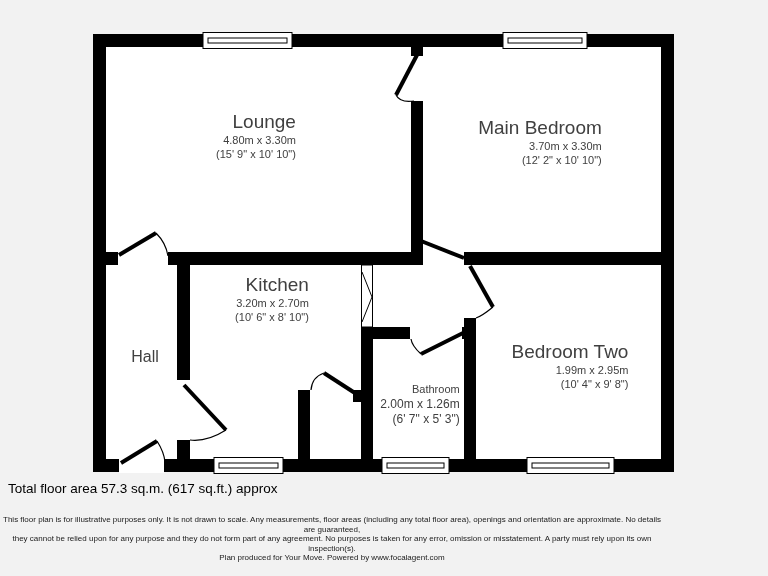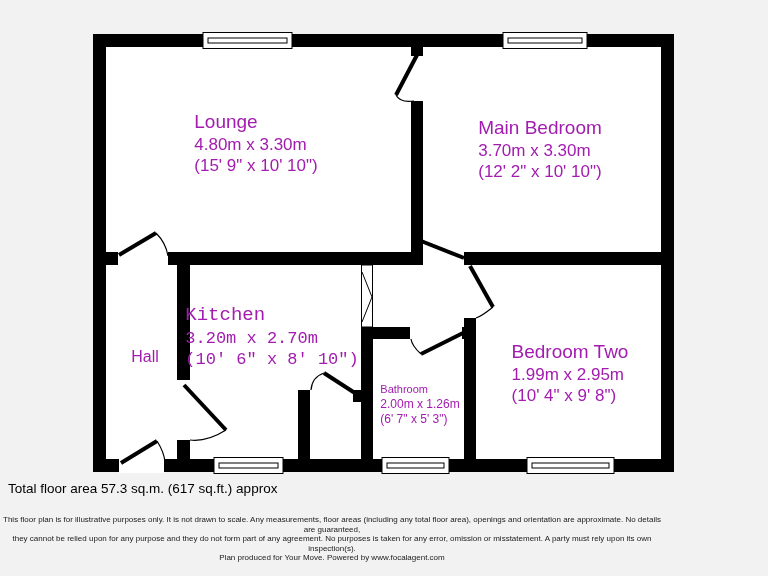--- a/index.html
+++ b/index.html
@@ -1,23 +1,23 @@
 <!DOCTYPE html>
 <html><head>
 <meta charset="utf-8">
 <style>
   html,body{margin:0;padding:0;}
   body{width:768px;height:576px;background:#f2f2f2;position:relative;overflow:hidden;
        font-family:"Liberation Sans",sans-serif;}
   #stage{position:absolute;left:0;top:0;width:768px;height:576px;}
   svg{position:absolute;left:0;top:0;}
-  .room-label{position:absolute;transform:translateX(-50%);text-align:left;
-              color:#a21caf;white-space:nowrap;line-height:1.25;}
+  .room-label{position:absolute;transform:translateX(-50%);text-align:right;
+              color:#404040;white-space:nowrap;line-height:1.25;}
   .room-name{font-size:19px;}
-  .room-dim{font-size:17px;}
+  .room-dim{font-size:11px;}
   .small .room-name{font-size:11px;}
   .small .room-dim{font-size:12px;}
   .hall .room-name{font-size:16px;}
   #total-area{position:absolute;left:8px;top:481px;font-size:13.5px;color:#000;text-align:center;}
   #disclaimer{position:absolute;left:0;top:515px;width:664px;text-align:center;
               font-size:8px;line-height:9.6px;color:#1a1a1a;}
 </style>
 </head>
 <body>
 
@@ -129,21 +129,21 @@
     <div class="room-dim">4.80m x 3.30m</div>
     <div class="room-dim">(15' 9" x 10' 10")</div>
   </div>
 
   <div class="room-label" style="left:540px;top:116px;">
     <div class="room-name">Main Bedroom</div>
     <div class="room-dim">3.70m x 3.30m</div>
     <div class="room-dim">(12' 2" x 10' 10")</div>
   </div>
 
-  <div class="room-label" style="left:272px;top:304px;font-family:Liberation Mono, monospace;">
+  <div class="room-label" style="left:272px;top:273px;">
     <div class="room-name">Kitchen</div>
     <div class="room-dim">3.20m x 2.70m</div>
     <div class="room-dim">(10' 6" x 8' 10")</div>
   </div>
 
   <div class="room-label hall" style="left:145px;top:347px;">
     <div class="room-name">Hall</div>
   </div>
 
   <div class="room-label small" style="left:420px;top:383px;">

